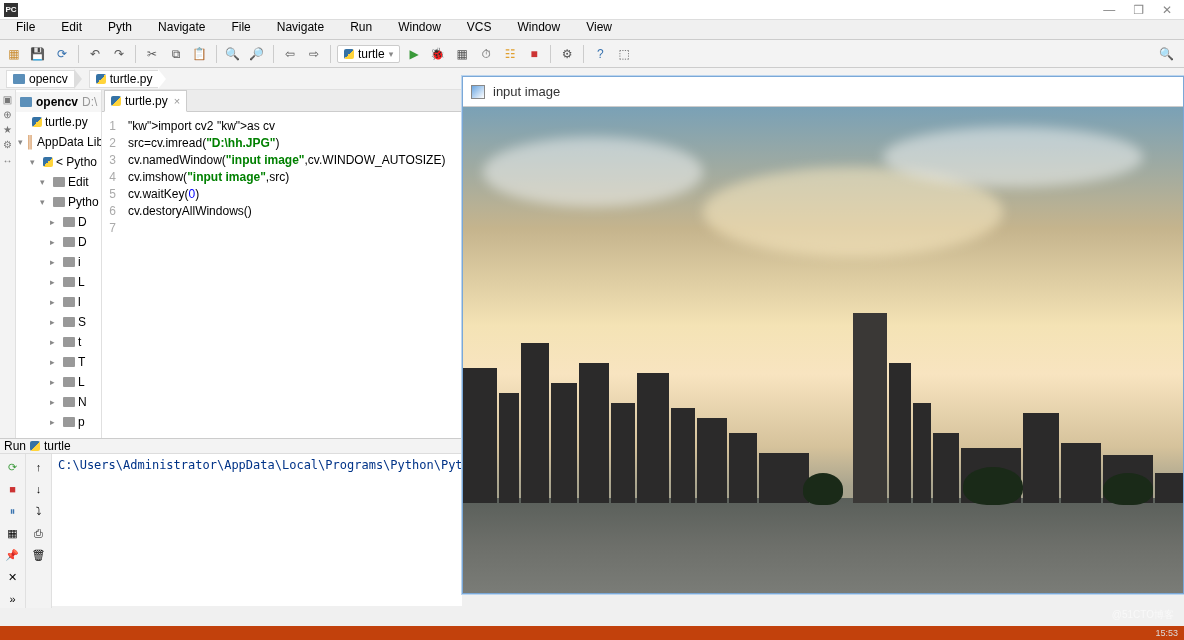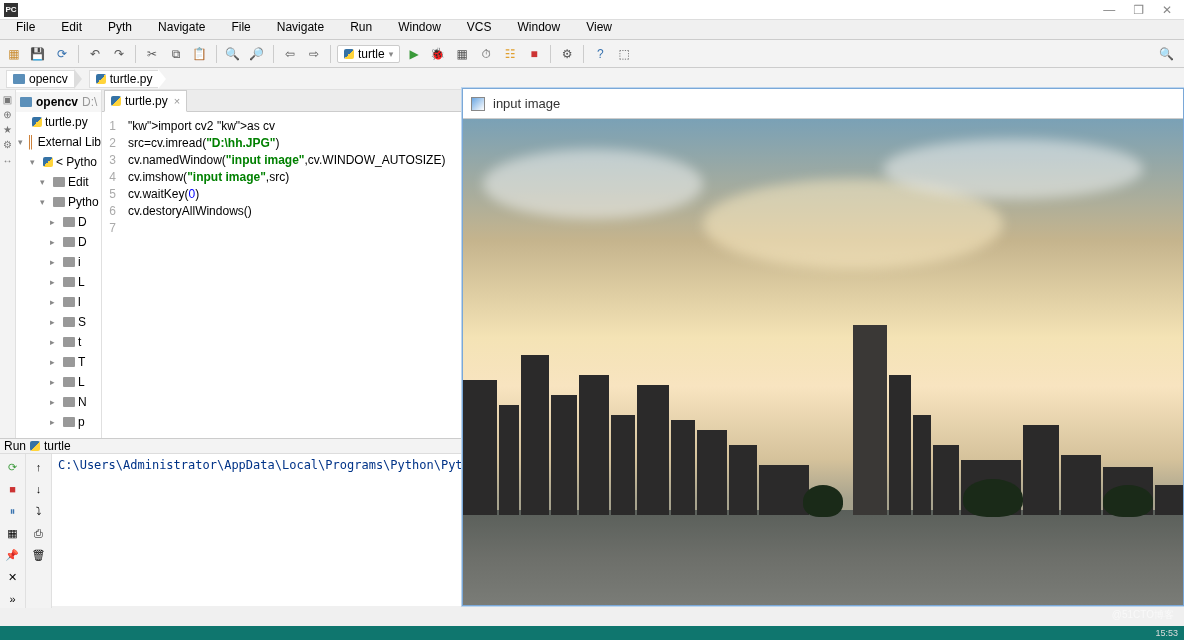--- a/index.html
+++ b/index.html
@@ -30,40 +30,40 @@
 .tree-head { font-weight:bold; background:#f6f6f6; display:flex; align-items:center; height:20px; padding-left:4px; gap:4px; }
 .editor-wrap { flex:1; display:flex; flex-direction:column; background:#fff; position:relative; }
 .tab-strip { height:22px; background:#ececec; display:flex; align-items:flex-end; border-bottom:1px solid #ccc; }
 .file-tab { height:22px; background:#fff; border:1px solid #ccc; border-bottom:1px solid #fff; display:flex; align-items:center; padding:0 6px; gap:4px; margin-left:2px; position:relative; top:1px; }
 .file-tab .close-x { color:#999; font-size:11px; margin-left:2px; }
 .editor-body { flex:1; display:flex; font-family: Consolas, monospace; font-size:12px; line-height:17px; }
 .gutter-nums { width:18px; text-align:right; color:#aaa; padding:6px 4px 0 0; background:#fff; }
 .code { padding:6px 8px 0 8px; white-space:pre; }
 .str { color:#008000; font-weight:bold; }
 .num { color:#0000ff; }
-.image-window { position:absolute; left:462px; top:88px; width:722px; height:518px; background:#fff; border:1px solid #7aa8d8; z-index:50; box-shadow:0 0 0 1px #bcd5ee; display:flex; flex-direction:column; }
+.image-window { position:absolute; left:462px; top:76px; width:722px; height:518px; background:#fff; border:1px solid #7aa8d8; z-index:50; box-shadow:0 0 0 1px #bcd5ee; display:flex; flex-direction:column; }
 .iw-title { height:30px; display:flex; align-items:center; gap:8px; padding:0 8px; background:#fff; border-bottom:1px solid #ccc; }
 .iw-title .iw-icon { width:14px; height:14px; border:1px solid #888; background: linear-gradient(135deg,#6aa6e2,#fff); }
 .iw-title .iw-text { font-size:13px; color:#333; }
 .iw-img { flex:1; position:relative; overflow:hidden; }
 
 .sky { position:absolute; inset:0; background: linear-gradient(to bottom, #7aa1b6 0%, #c5b48d 25%, #f4e3b5 45%, #f8e4c0 55%, #d5c29b 70%, #a9a48e 78%, #8f8f80 100%); }
 .cloud { position:absolute; background:rgba(255,255,255,0.45); border-radius:50%; filter:blur(6px); }
 .skyline { position:absolute; bottom:90px; left:0; right:0; height:190px; }
 .bldg { position:absolute; bottom:0; background:#2b2a2a; }
 .water { position:absolute; bottom:0; left:0; right:0; height:95px; background: linear-gradient(to bottom, #5a5f5a, #6d6f6a, #7a7c77); }
 .tree { position:absolute; bottom:88px; width:40px; height:32px; background:#1a2a18; border-radius:50% 50% 40% 40%; }
 .run-panel { position:absolute; left:0; top:438px; width:462px; height:168px; background:#fff; border-top:1px solid #ccc; display:flex; flex-direction:column; }
 .run-header { height:16px; background:#f3f3f3; border-bottom:1px solid #ddd; display:flex; align-items:center; gap:4px; padding:0 4px; font-size:11px; }
 .run-body { flex:1; display:flex; }
 .run-gutter { width:26px; background:#f3f3f3; border-right:1px solid #e0e0e0; display:flex; flex-direction:column; align-items:center; padding-top:4px; gap:4px; }
 .run-gutter2 { width:26px; background:#f3f3f3; border-right:1px solid #e0e0e0; display:flex; flex-direction:column; align-items:center; padding-top:4px; gap:4px; }
 .rg-btn { width:18px; height:18px; display:flex; align-items:center; justify-content:center; font-size:11px; }
 .run-out { flex:1; font-family: Consolas, monospace; font-size:12px; padding:4px 6px; color:#003388; white-space:pre; overflow:hidden; }
-.taskbar { position:absolute; bottom:0; left:0; right:0; height:14px; background:#0f766e; }
+.taskbar { position:absolute; bottom:0; left:0; right:0; height:14px; background:#c2410c; }
 .taskbar .clock { position:absolute; right:6px; top:0; color:#ddd; font-size:9px; line-height:14px; }
 .watermark { position:absolute; right:10px; bottom:18px; color:rgba(255,255,255,0.6); font-size:10px; z-index:60; }
 </style>
 </head>
 <body>
 
 <div class="titlebar">
   <div class="pc-icon">PC</div>
   <div class="win-btns">
     <span>—</span>
@@ -150,21 +150,21 @@
       <span style="font-weight:bold">opencv</span>
       <span style="color:#999;font-weight:normal">D:\</span>
     </div>
     <div class="tree-row" style="padding-left:16px">
       <span class="py-icon"></span>
       <span>turtle.py</span>
     </div>
     <div class="tree-row">
       <span class="exp">▾</span>
       <span style="color:#c56f1f">║</span>
-      <span>External Lib</span>
+      <span>AppData Lib</span>
     </div>
     <div class="tree-row" style="padding-left:14px">
       <span class="exp">▾</span>
       <span class="py-icon"></span>
       <span>&lt; Pytho</span>
     </div>
     <div id="folders-container">
         <div class="tree-row" style="padding-left: 24px;">
           <span class="exp">▾</span>
           <span class="folder-icon" style="background:#999"></span>

